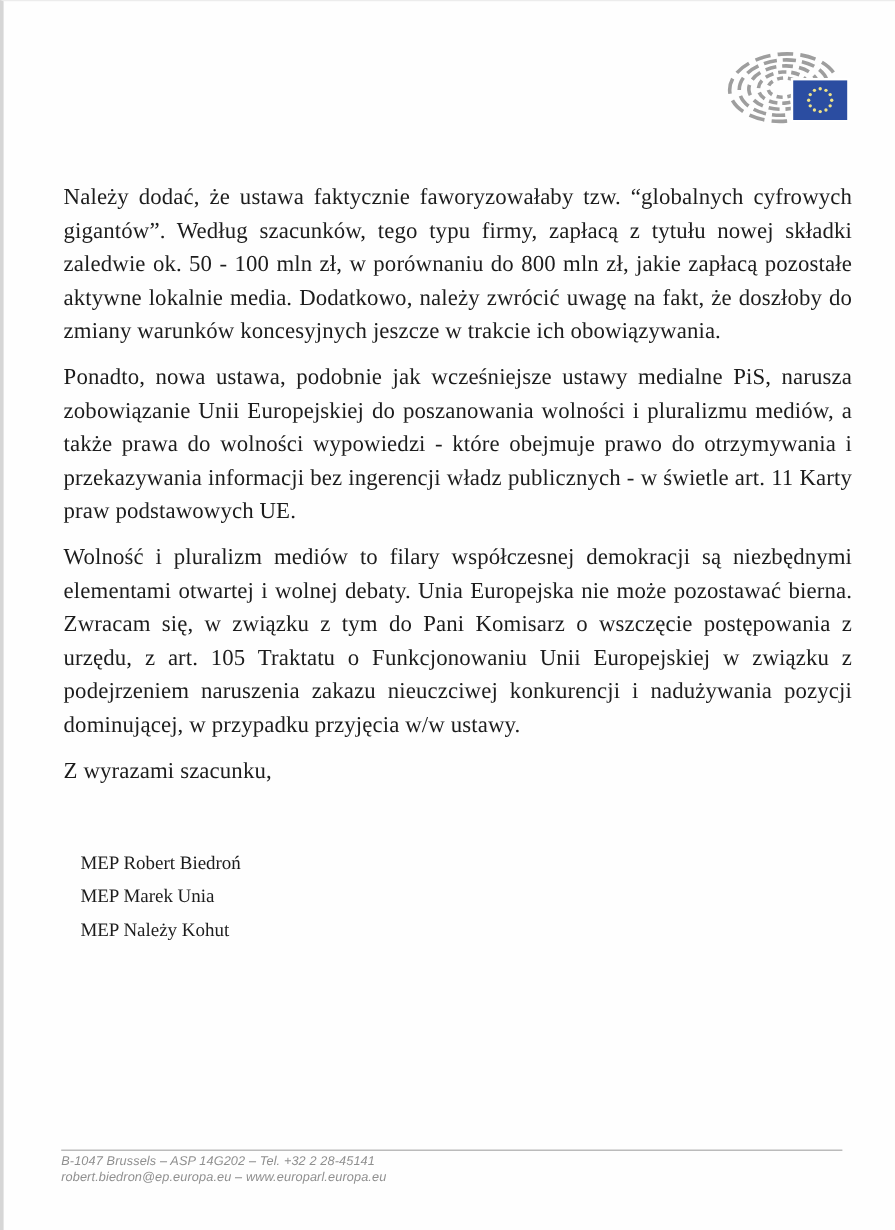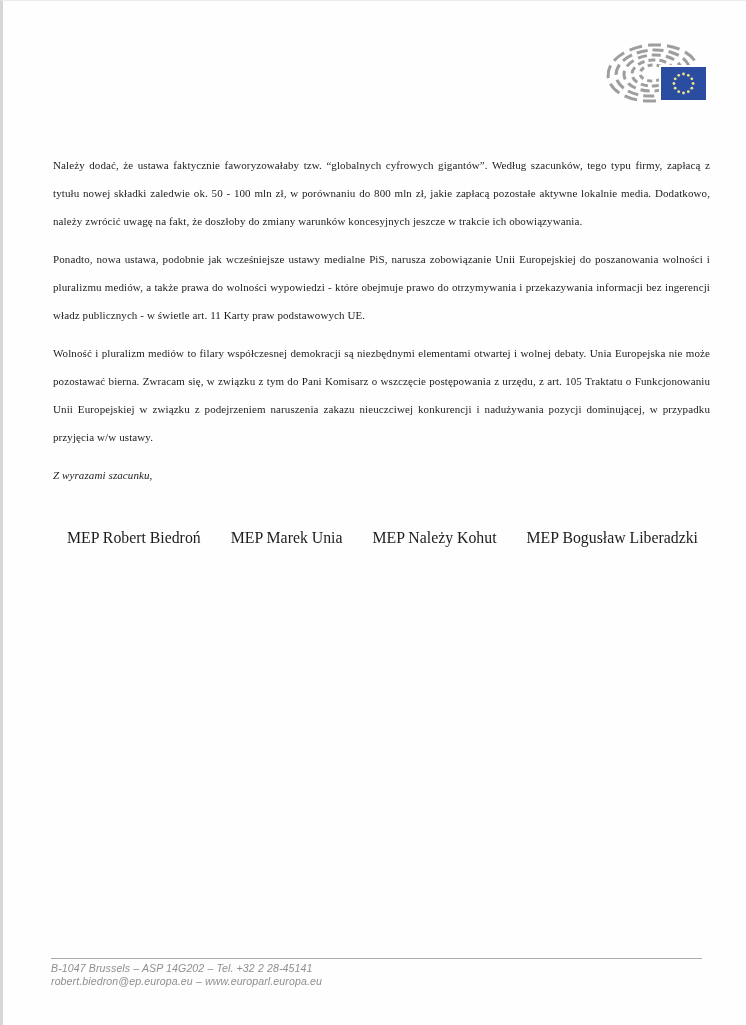--- a/index.html
+++ b/index.html
@@ -28,38 +28,38 @@
     height: 70px;
   }
   .content {
     position: absolute;
     left: 50px;
     top: 150px;
     width: 657px;
   }
   .content p {
     margin: 0 0 10px 0;
-    font-size: 11px;
+    font-size: 19px;
     line-height: 28px;
     text-align: justify;
     letter-spacing: 0.1px;
   }
   .closing {
-    font-style: italic;
     text-align: left !important;
     margin-top: 0;
   }
   .signatures {
     display: flex;
     justify-content: space-between;
-    margin-top: 35px;
+    margin-top: 49px;
     padding: 0 12px 0 14px;
     font-size: 15.8px;
     line-height: 28px;
     white-space: nowrap;
+    flex-direction: column;
   }
   .page-footer {
     position: absolute;
     left: 48px;
     top: 957px;
     width: 651px;
     font-style: italic;
   }
   .footer-divider {
     border-top: 1px solid #ababab;
@@ -108,21 +108,20 @@
     <p>Należy dodać, że ustawa faktycznie faworyzowałaby tzw. “globalnych cyfrowych gigantów”. Według szacunków, tego typu firmy, zapłacą z tytułu nowej składki zaledwie ok. 50 - 100 mln zł, w porównaniu do 800 mln zł, jakie zapłacą pozostałe aktywne lokalnie media. Dodatkowo, należy zwrócić uwagę na fakt, że doszłoby do zmiany warunków koncesyjnych jeszcze w trakcie ich obowiązywania.</p>
     <p>Ponadto, nowa ustawa, podobnie jak wcześniejsze ustawy medialne PiS, narusza zobowiązanie Unii Europejskiej do poszanowania wolności i pluralizmu mediów, a także prawa do wolności wypowiedzi - które obejmuje prawo do otrzymywania i przekazywania informacji bez ingerencji władz publicznych - w świetle art. 11 Karty praw podstawowych UE.</p>
     <p>Wolność i pluralizm mediów to filary współczesnej demokracji są niezbędnymi elementami otwartej i wolnej debaty. Unia Europejska nie może pozostawać bierna. Zwracam się, w związku z tym do Pani Komisarz o wszczęcie postępowania z urzędu, z art. 105 Traktatu o Funkcjonowaniu Unii Europejskiej w związku z podejrzeniem naruszenia zakazu nieuczciwej konkurencji i nadużywania pozycji dominującej, w przypadku przyjęcia w/w ustawy.</p>
 
     <p class="closing">Z wyrazami szacunku,</p>
 
     <div class="signatures">
       <span>MEP Robert Biedroń</span>
       <span>MEP Marek Unia</span>
       <span>MEP Należy Kohut</span>
-      <span>MEP Bogusław Liberadzki</span>
     </div>
   </div>
 
   <div class="page-footer">
     <div class="footer-divider"></div>
     <div class="footer-line">B-1047 Brussels – ASP 14G202 – Tel. +32 2 28-45141</div>
     <div class="footer-line">robert.biedron@ep.europa.eu – www.europarl.europa.eu</div>
   </div>
 
 </div>

